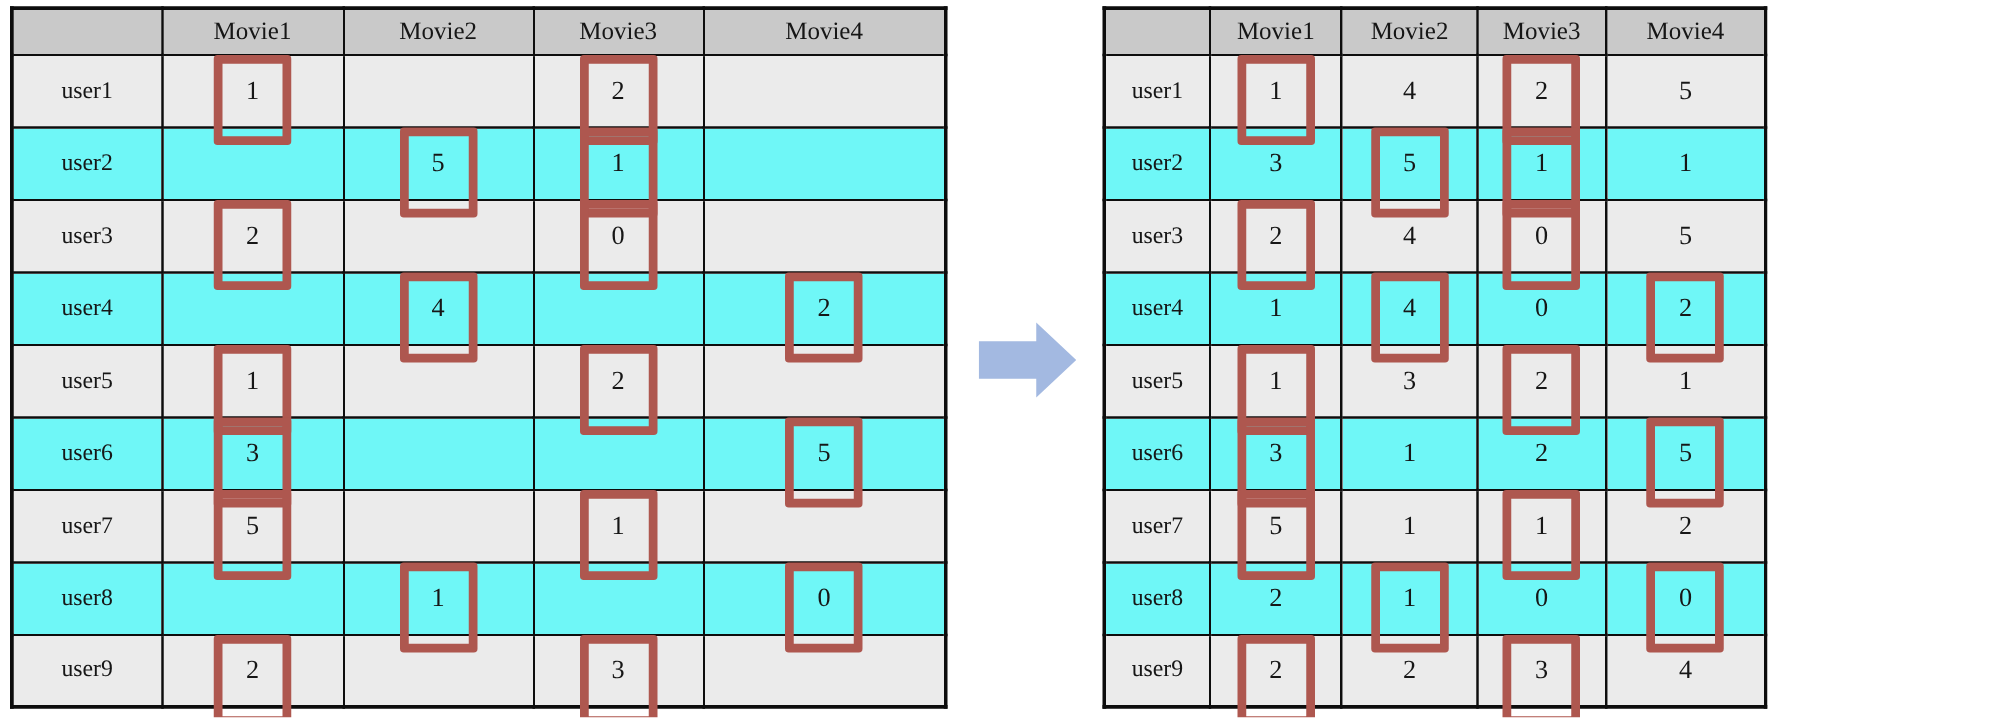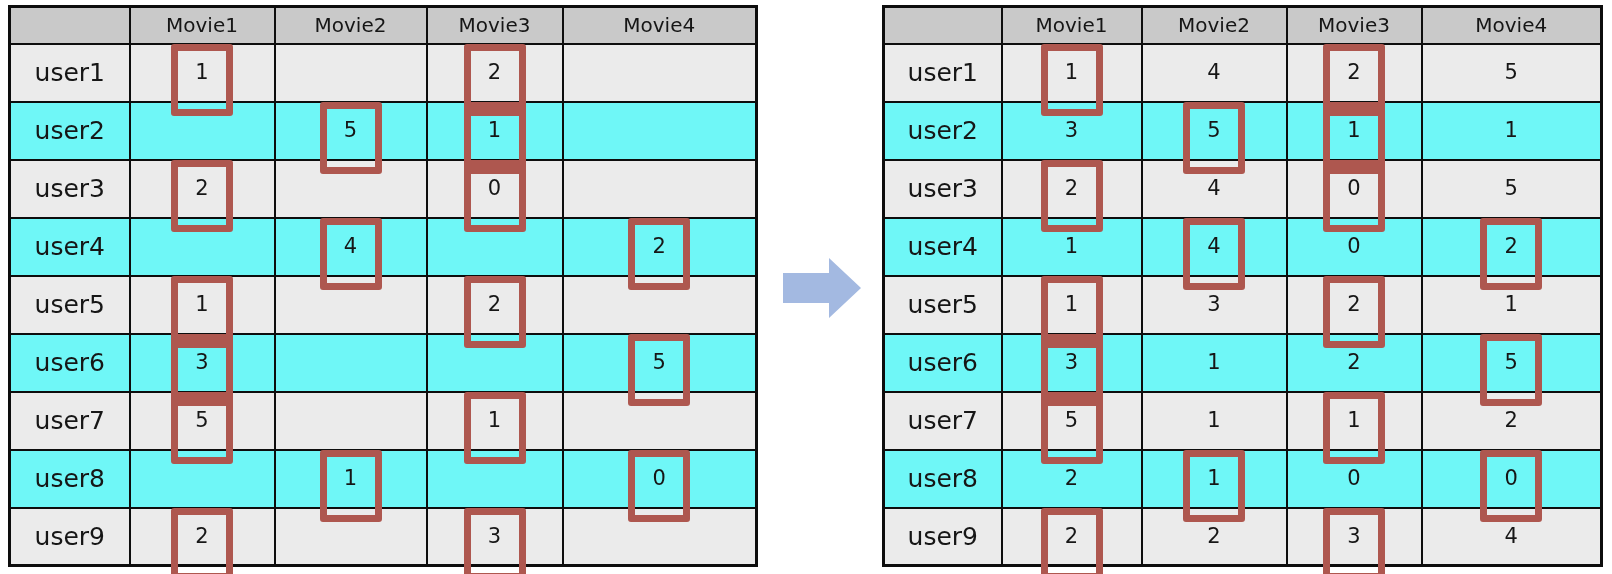--- a/index.html
+++ b/index.html
@@ -3,24 +3,25 @@
 <meta charset="utf-8">
 <style>
   html, body {
     margin: 0;
     padding: 0;
     background: #ffffff;
     font-family: "DejaVu Sans", "Liberation Sans", sans-serif;
   }
   .stage {
     position: relative;
-    width: 1612px;
+    width: 1414px;
     height: 574px;
     background: #ffffff;
     overflow: hidden;
+    font-family: Liberation Serif, serif;
   }
   table.matrix {
     position: absolute;
     top: 5px;
     border-collapse: collapse;
     table-layout: fixed;
     border: 3px solid var(--border, #0d0d0d);
     background: #ffffff;
   }
   #left-table  { left: 8px; }
@@ -37,21 +38,21 @@
   table.matrix thead tr { height: 37px; }
   table.matrix thead th {
     background: var(--header-gray, #c9c9c9);
     font-size: 20px;
   }
   table.matrix tbody tr { height: 58px; }
   table.matrix tbody tr th,
   table.matrix tbody tr td { background: var(--row-gray, #ebebeb); }
   table.matrix tbody tr.shaded th,
   table.matrix tbody tr.shaded td { background: var(--cyan, #6ff7f7); }
-  table.matrix tbody th { font-size: 25px; }
+  table.matrix tbody th { font-size: 19px; }
   .val {
     position: relative;
     z-index: 3;
     font-size: 21px;
     line-height: 1;
   }
   .redbox {
     position: absolute;
     left: 50%;
     top: -1px;

